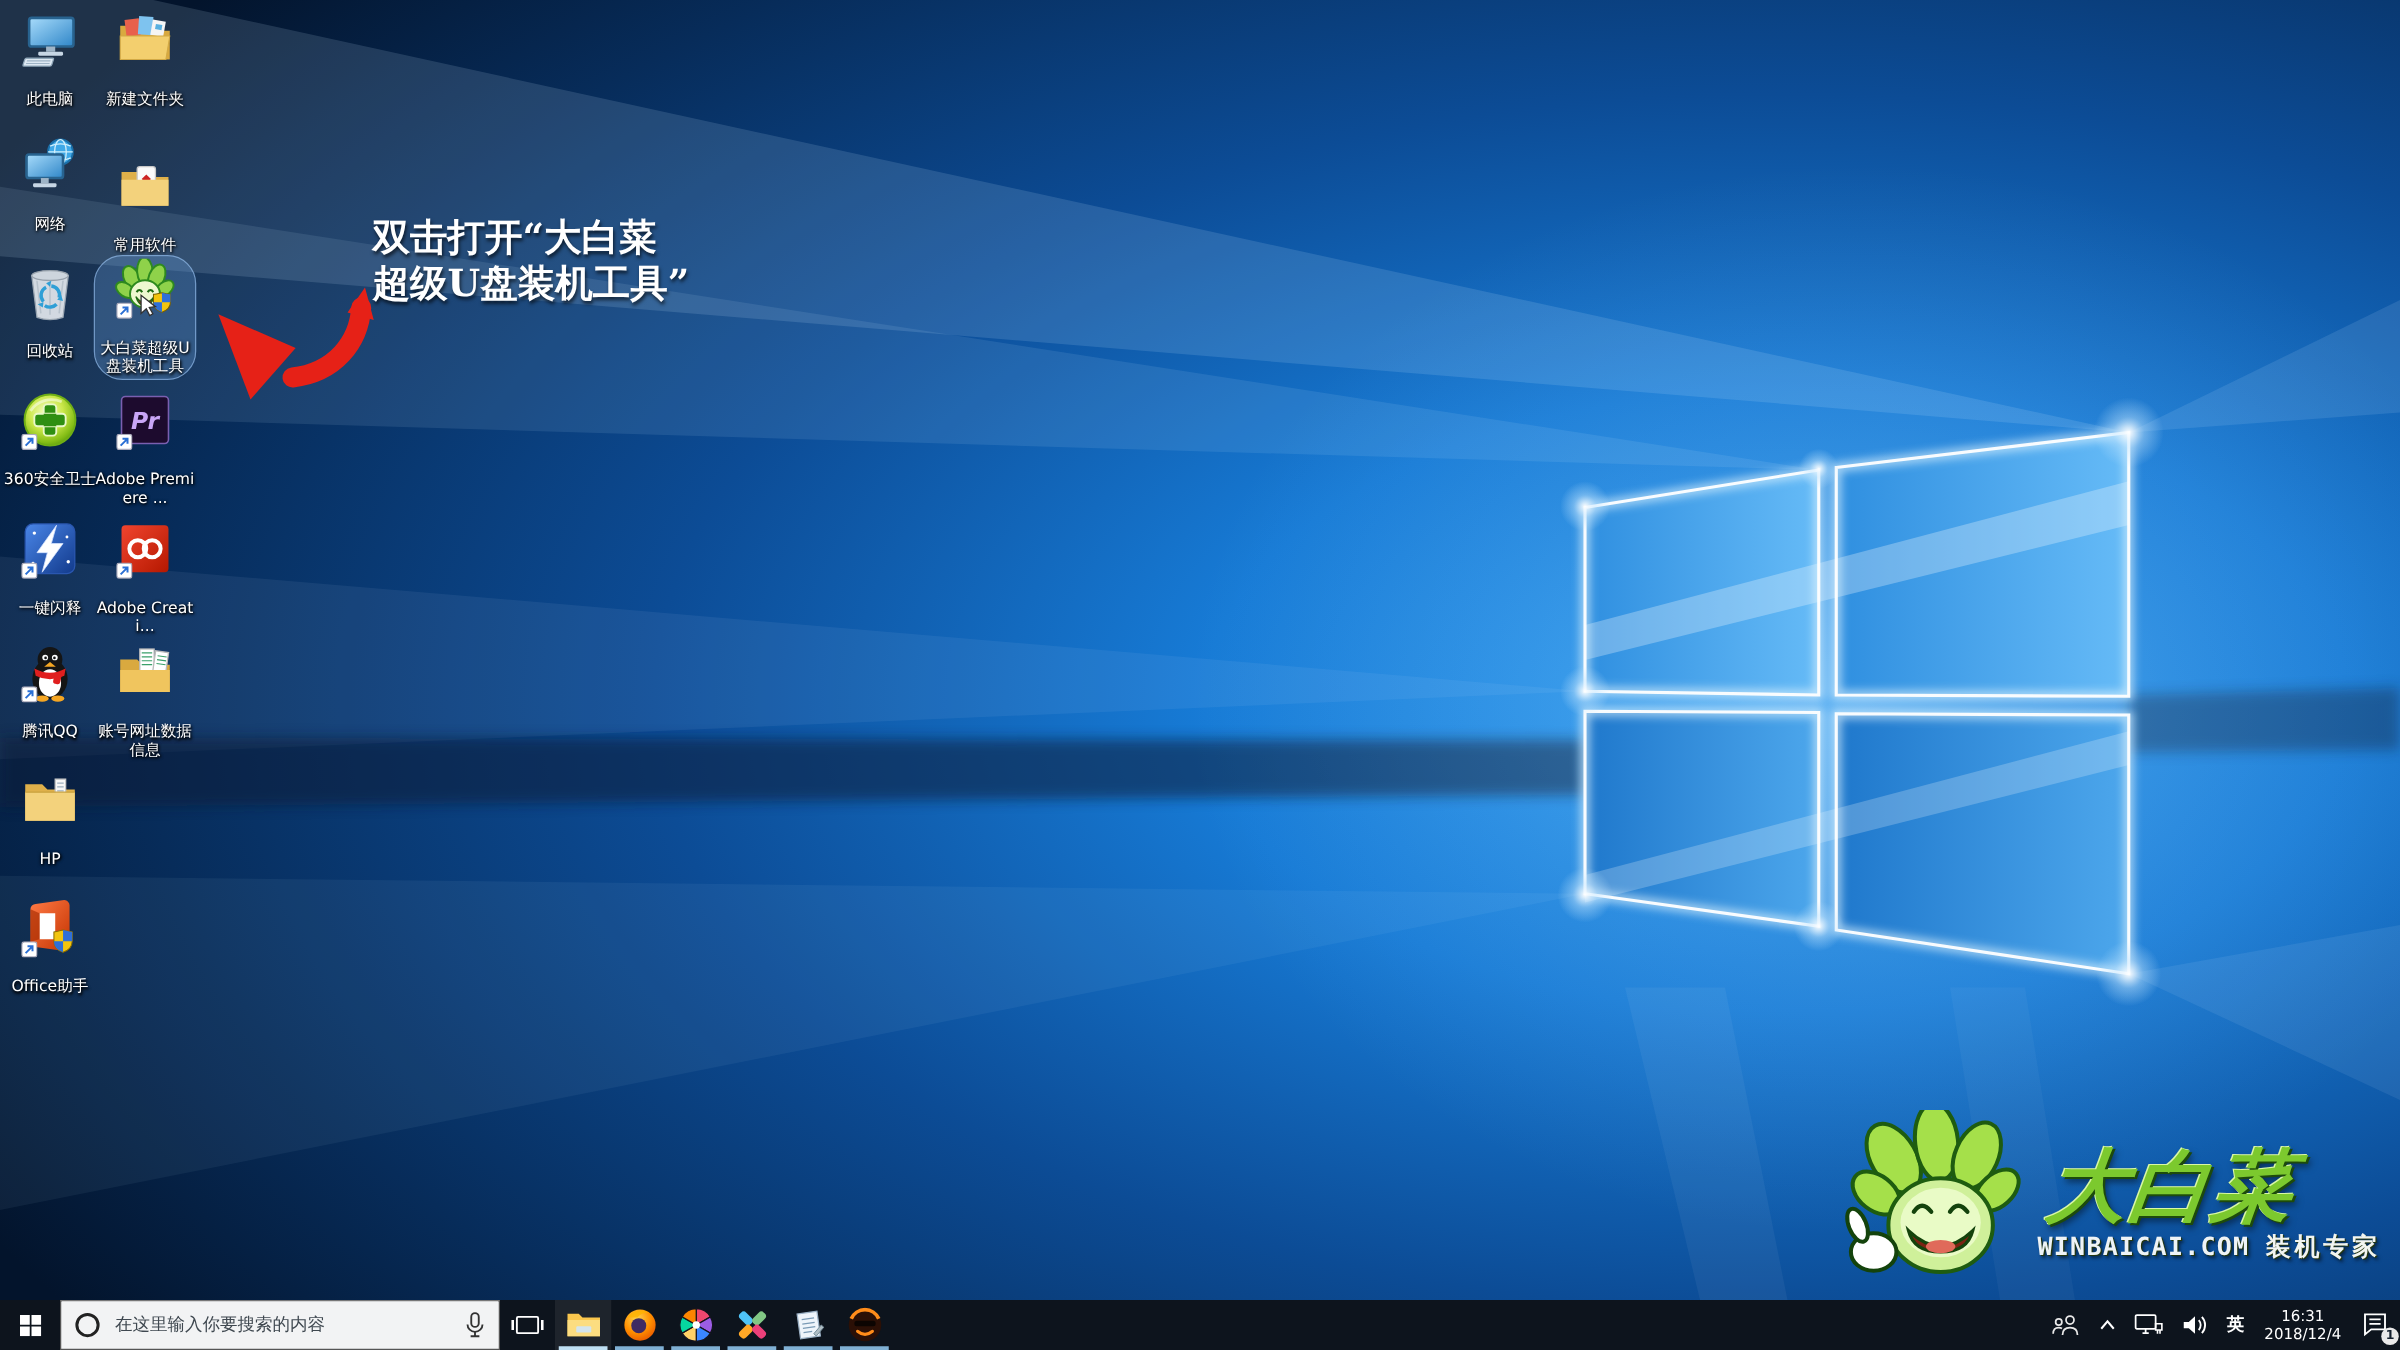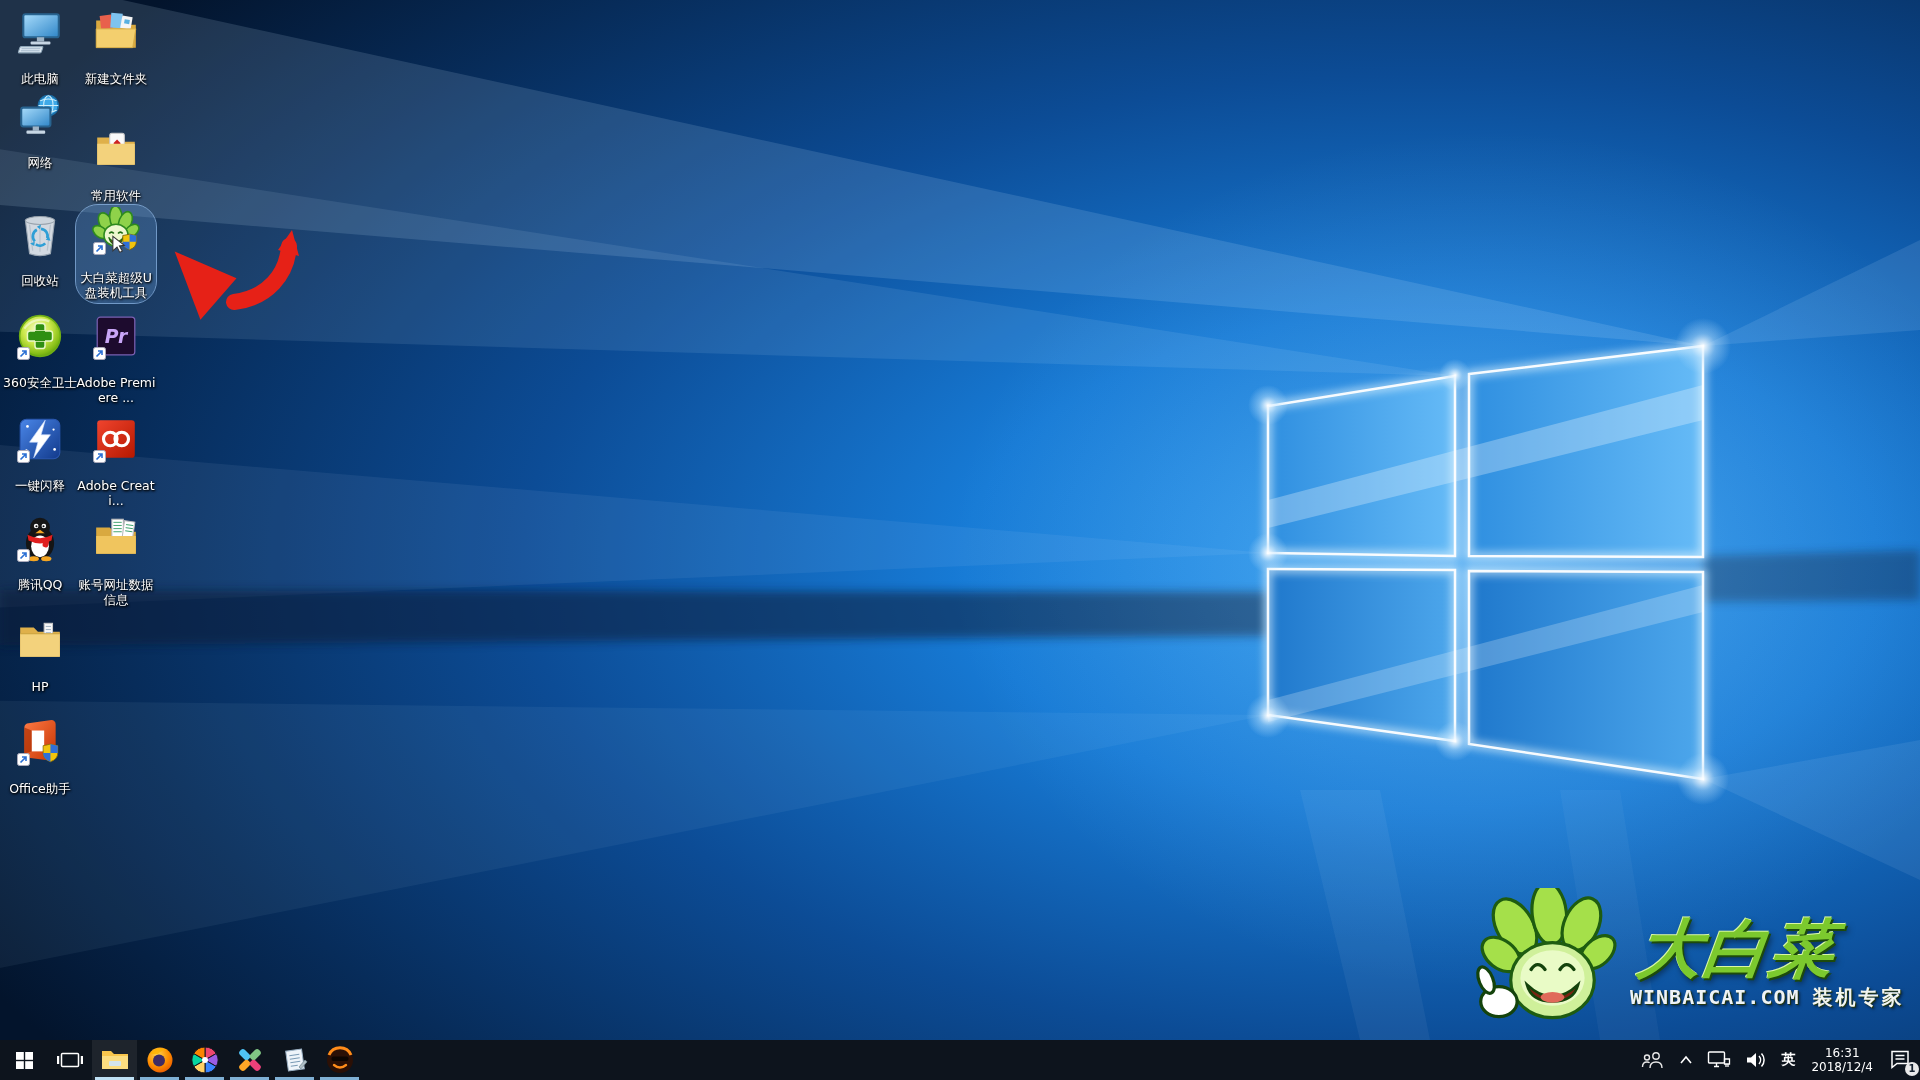--- a/index.html
+++ b/index.html
@@ -163,21 +163,21 @@
         <rect x="14" y="32" width="19" height="3" rx="1" fill="#c7d6e4"></rect>
         <g transform="skewX(-18)">
           <rect x="16" y="37" width="22" height="6" rx="1" fill="#dde8f2" stroke="#8fa6b8"></rect>
           <path d="M18,39 h18 M18,41 h18" stroke="#9fb4c6" stroke-width="0.8"></path>
         </g>
       </svg>
     </div>
     <div class="lbl">此电脑</div>
   </div>
 
-  <div class="cell" style="left:0px;top:90px">
+  <div class="cell" style="left:0px;top:106px">
     <div class="art">
       <svg width="48" height="48" viewBox="0 0 46 46">
         <circle cx="31" cy="13" r="9.5" fill="#3fa9e8" stroke="#1b6fa8" stroke-width="1.5"></circle>
         <ellipse cx="31" cy="13" rx="4.5" ry="9.5" fill="none" stroke="#cfeffc" stroke-width="1"></ellipse>
         <path d="M21.5,13 h19 M23,8.5 q8,-3.5 16,0 M23,17.5 q8,3.5 16,0" fill="none" stroke="#cfeffc" stroke-width="1"></path>
         <rect x="5" y="15" width="28" height="18" rx="2" fill="url(#scr)" stroke="#28638f" stroke-width="2"></rect>
         <rect x="16" y="33" width="6" height="4" fill="#9fb4c6"></rect>
         <rect x="10" y="37" width="18" height="3" rx="1" fill="#c7d6e4"></rect>
       </svg>
     </div>
@@ -415,20 +415,24 @@
         <rect x="19" y="5" width="11" height="17" fill="#fff" stroke="#bbb"></rect>
         <path d="M20.5,8 h8 M20.5,11 h8 M20.5,14 h8 M20.5,17 h8" stroke="#3aa06a" stroke-width="0.9"></path>
         <rect x="30" y="7" width="10" height="16" fill="#fff" stroke="#bbb" transform="rotate(8 35 15)"></rect>
         <path d="M32,10.5 h7 M32,13.5 h7 M32,16.5 h7" stroke="#3aa06a" stroke-width="0.9" transform="rotate(8 35 15)"></path>
         <path d="M4,21 h38 v17 h-38 Z" fill="#f0c55e"></path>
       </svg>
     </div>
     <div class="lbl">账号网址数据信息</div>
   </div>
 
+  <div class="annotation">
+    <div>双击打开“大白菜</div>
+    <div>超级U盘装机工具”</div>
+  </div>
 
   <svg class="red-arrow" viewBox="0 0 150 115">
     <polygon points="132,8 139,34 118,28" fill="#e62117"></polygon>
     <path d="M129,24 C 127,52 108,76 74,80" fill="none" stroke="#e62117" stroke-width="16" stroke-linecap="round"></path>
     <polygon points="75,52 45,98 10,34" fill="#e62117" transform="rotate(8 45 65)"></polygon>
   </svg>
 
   <div class="watermark">
     <svg class="wm-mascot" width="165" height="150" viewBox="0 0 150 140">
       <g fill="#a5e04a" stroke="#1e5c10" stroke-width="3">
@@ -458,20 +462,31 @@
   <div class="taskbar">
     <div class="tb-start">
       <svg width="17" height="17" viewBox="0 0 17 17">
         <rect x="0" y="0" width="7.8" height="7.8" fill="#fff"></rect>
           <rect x="9.2" y="0" width="7.8" height="7.8" fill="#fff"></rect>
         <rect x="0" y="9.2" width="7.8" height="7.8" fill="#fff"></rect>
           <rect x="9.2" y="9.2" width="7.8" height="7.8" fill="#fff"></rect>
       </svg>
     </div>
 
+    <div class="tb-search">
+      <svg width="22" height="22" viewBox="0 0 22 22">
+        <circle cx="11" cy="11" r="8.5" fill="none" stroke="#222" stroke-width="2.4"></circle>
+      </svg>
+      <input type="text" placeholder="在这里输入你要搜索的内容" style="">
+      <svg width="18" height="22" viewBox="0 0 18 22">
+        <rect x="6" y="1.5" width="6" height="11" rx="3" fill="none" stroke="#333" stroke-width="1.5"></rect>
+        <path d="M3,10.5 a6,6 0 0 0 12,0" fill="none" stroke="#333" stroke-width="1.5"></path>
+        <path d="M9,16.5 v3 M5.5,20 h7" stroke="#333" stroke-width="1.5"></path>
+      </svg>
+    </div>
 
     <div class="tb-btn">
       <svg width="26" height="20" viewBox="0 0 26 20">
         <rect x="4.5" y="3.5" width="17" height="13" rx="1" fill="none" stroke="#fff" stroke-width="1.5"></rect>
         <rect x="0" y="6" width="2.2" height="8" fill="#fff"></rect>
           <rect x="23.8" y="6" width="2.2" height="8" fill="#fff"></rect>
       </svg>
     </div>
 
     <div class="tb-app active">

